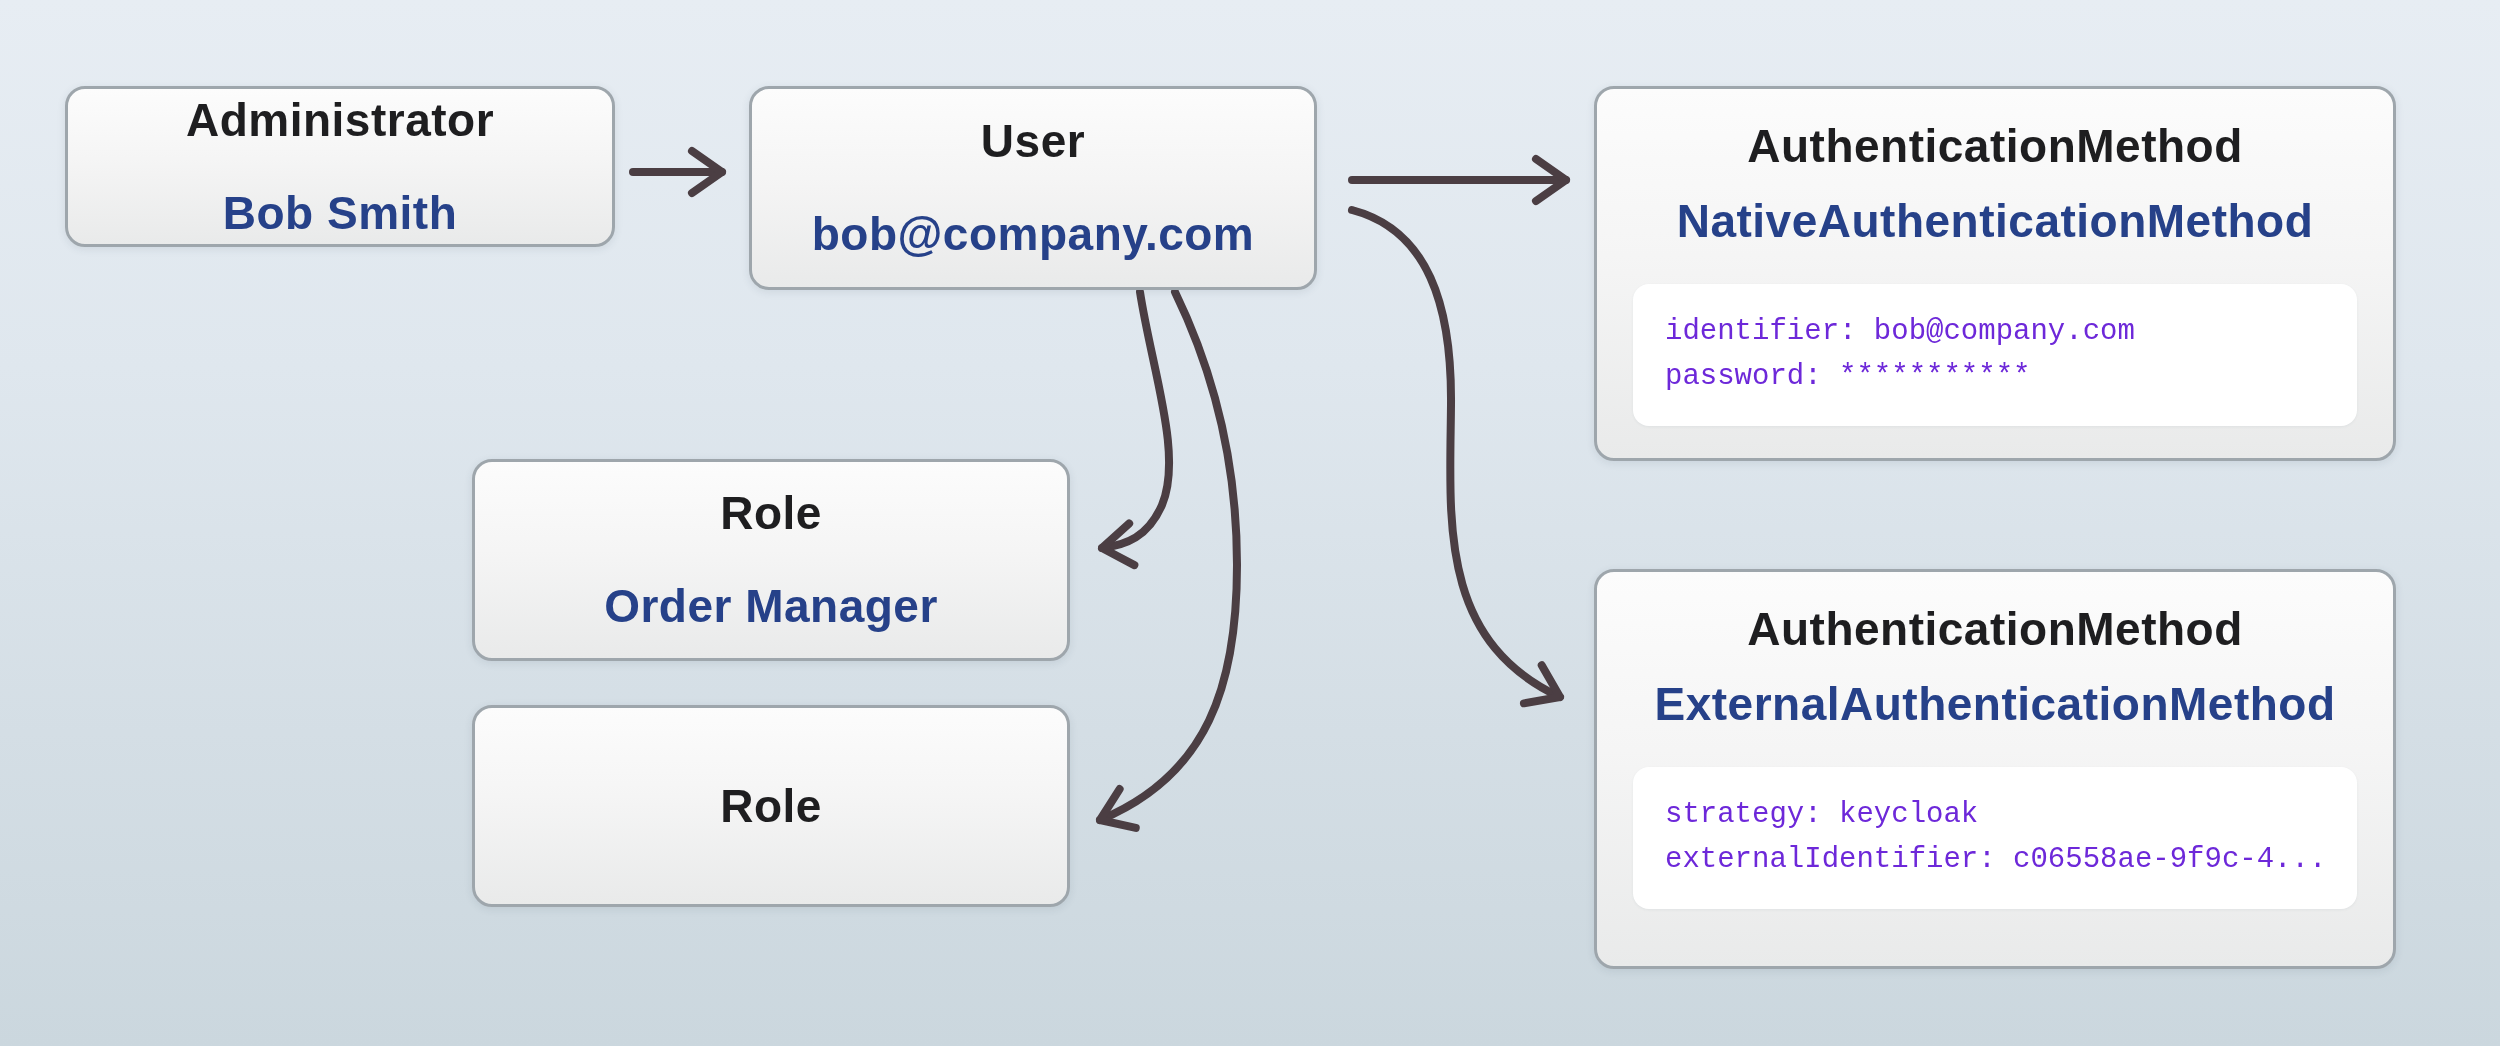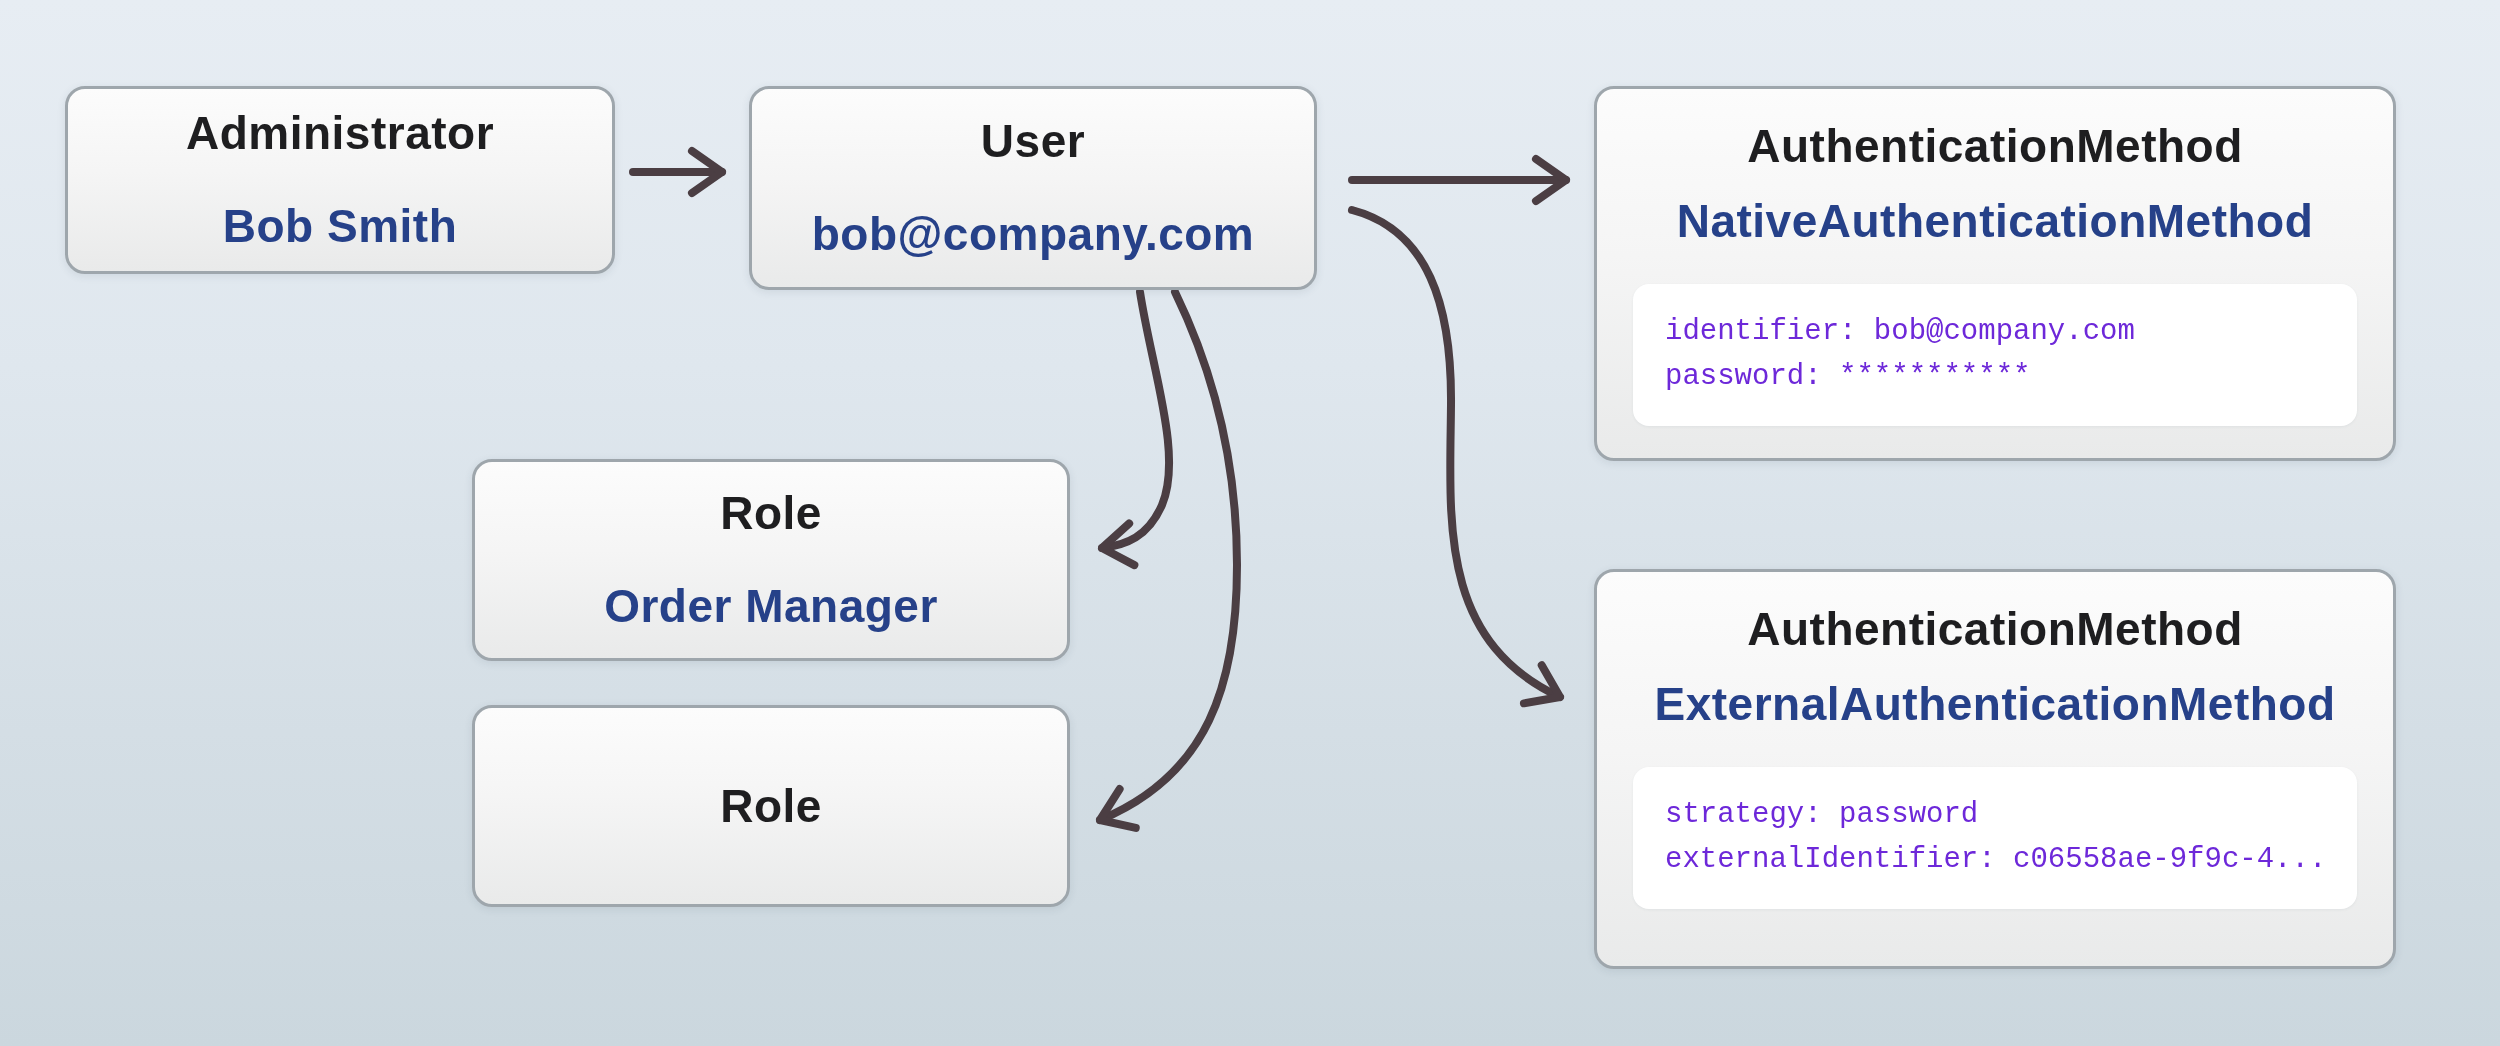--- a/index.html
+++ b/index.html
@@ -65,21 +65,21 @@
   }
   .attr-line {
     font-family: "Liberation Mono", "DejaVu Sans Mono", monospace;
     font-size: 29px;
     color: #6d28d9;
     line-height: 1.55;
     white-space: nowrap;
     overflow: hidden;
   }
   
-  #node-administrator   { left: 65px;   top: 86px;  width: 550px; height: 188px; }
+  #node-administrator   { left: 65px;   top: 86px;  width: 550px; height: 161px; }
   #node-user            { left: 749px;  top: 86px;  width: 568px; height: 204px; }
   #node-native-auth     { left: 1594px; top: 86px;  width: 802px; height: 375px; }
   #node-role-order      { left: 472px;  top: 459px; width: 598px; height: 202px; }
   #node-role-customer   { left: 472px;  top: 705px; width: 598px; height: 202px; }
   #node-external-auth   { left: 1594px; top: 569px; width: 802px; height: 400px; }
 </style>
 </head>
 <body>
 
 <div class="canvas">
@@ -122,18 +122,18 @@
   </div>
 
   <div class="node simple" id="node-role-customer">
     <div class="node-title">Role</div>
   </div>
 
   <div class="node auth" id="node-external-auth">
     <div class="node-title">AuthenticationMethod</div>
     <div class="node-value">ExternalAuthenticationMethod</div>
     <div class="attr-panel">
-      <div class="attr-line">strategy: password</div>
+      <div class="attr-line">strategy: keycloak</div>
       <div class="attr-line">externalIdentifier: c06558ae-9f9c-4...</div>
     </div>
   </div>
 
 </div>
 
 </body></html>

